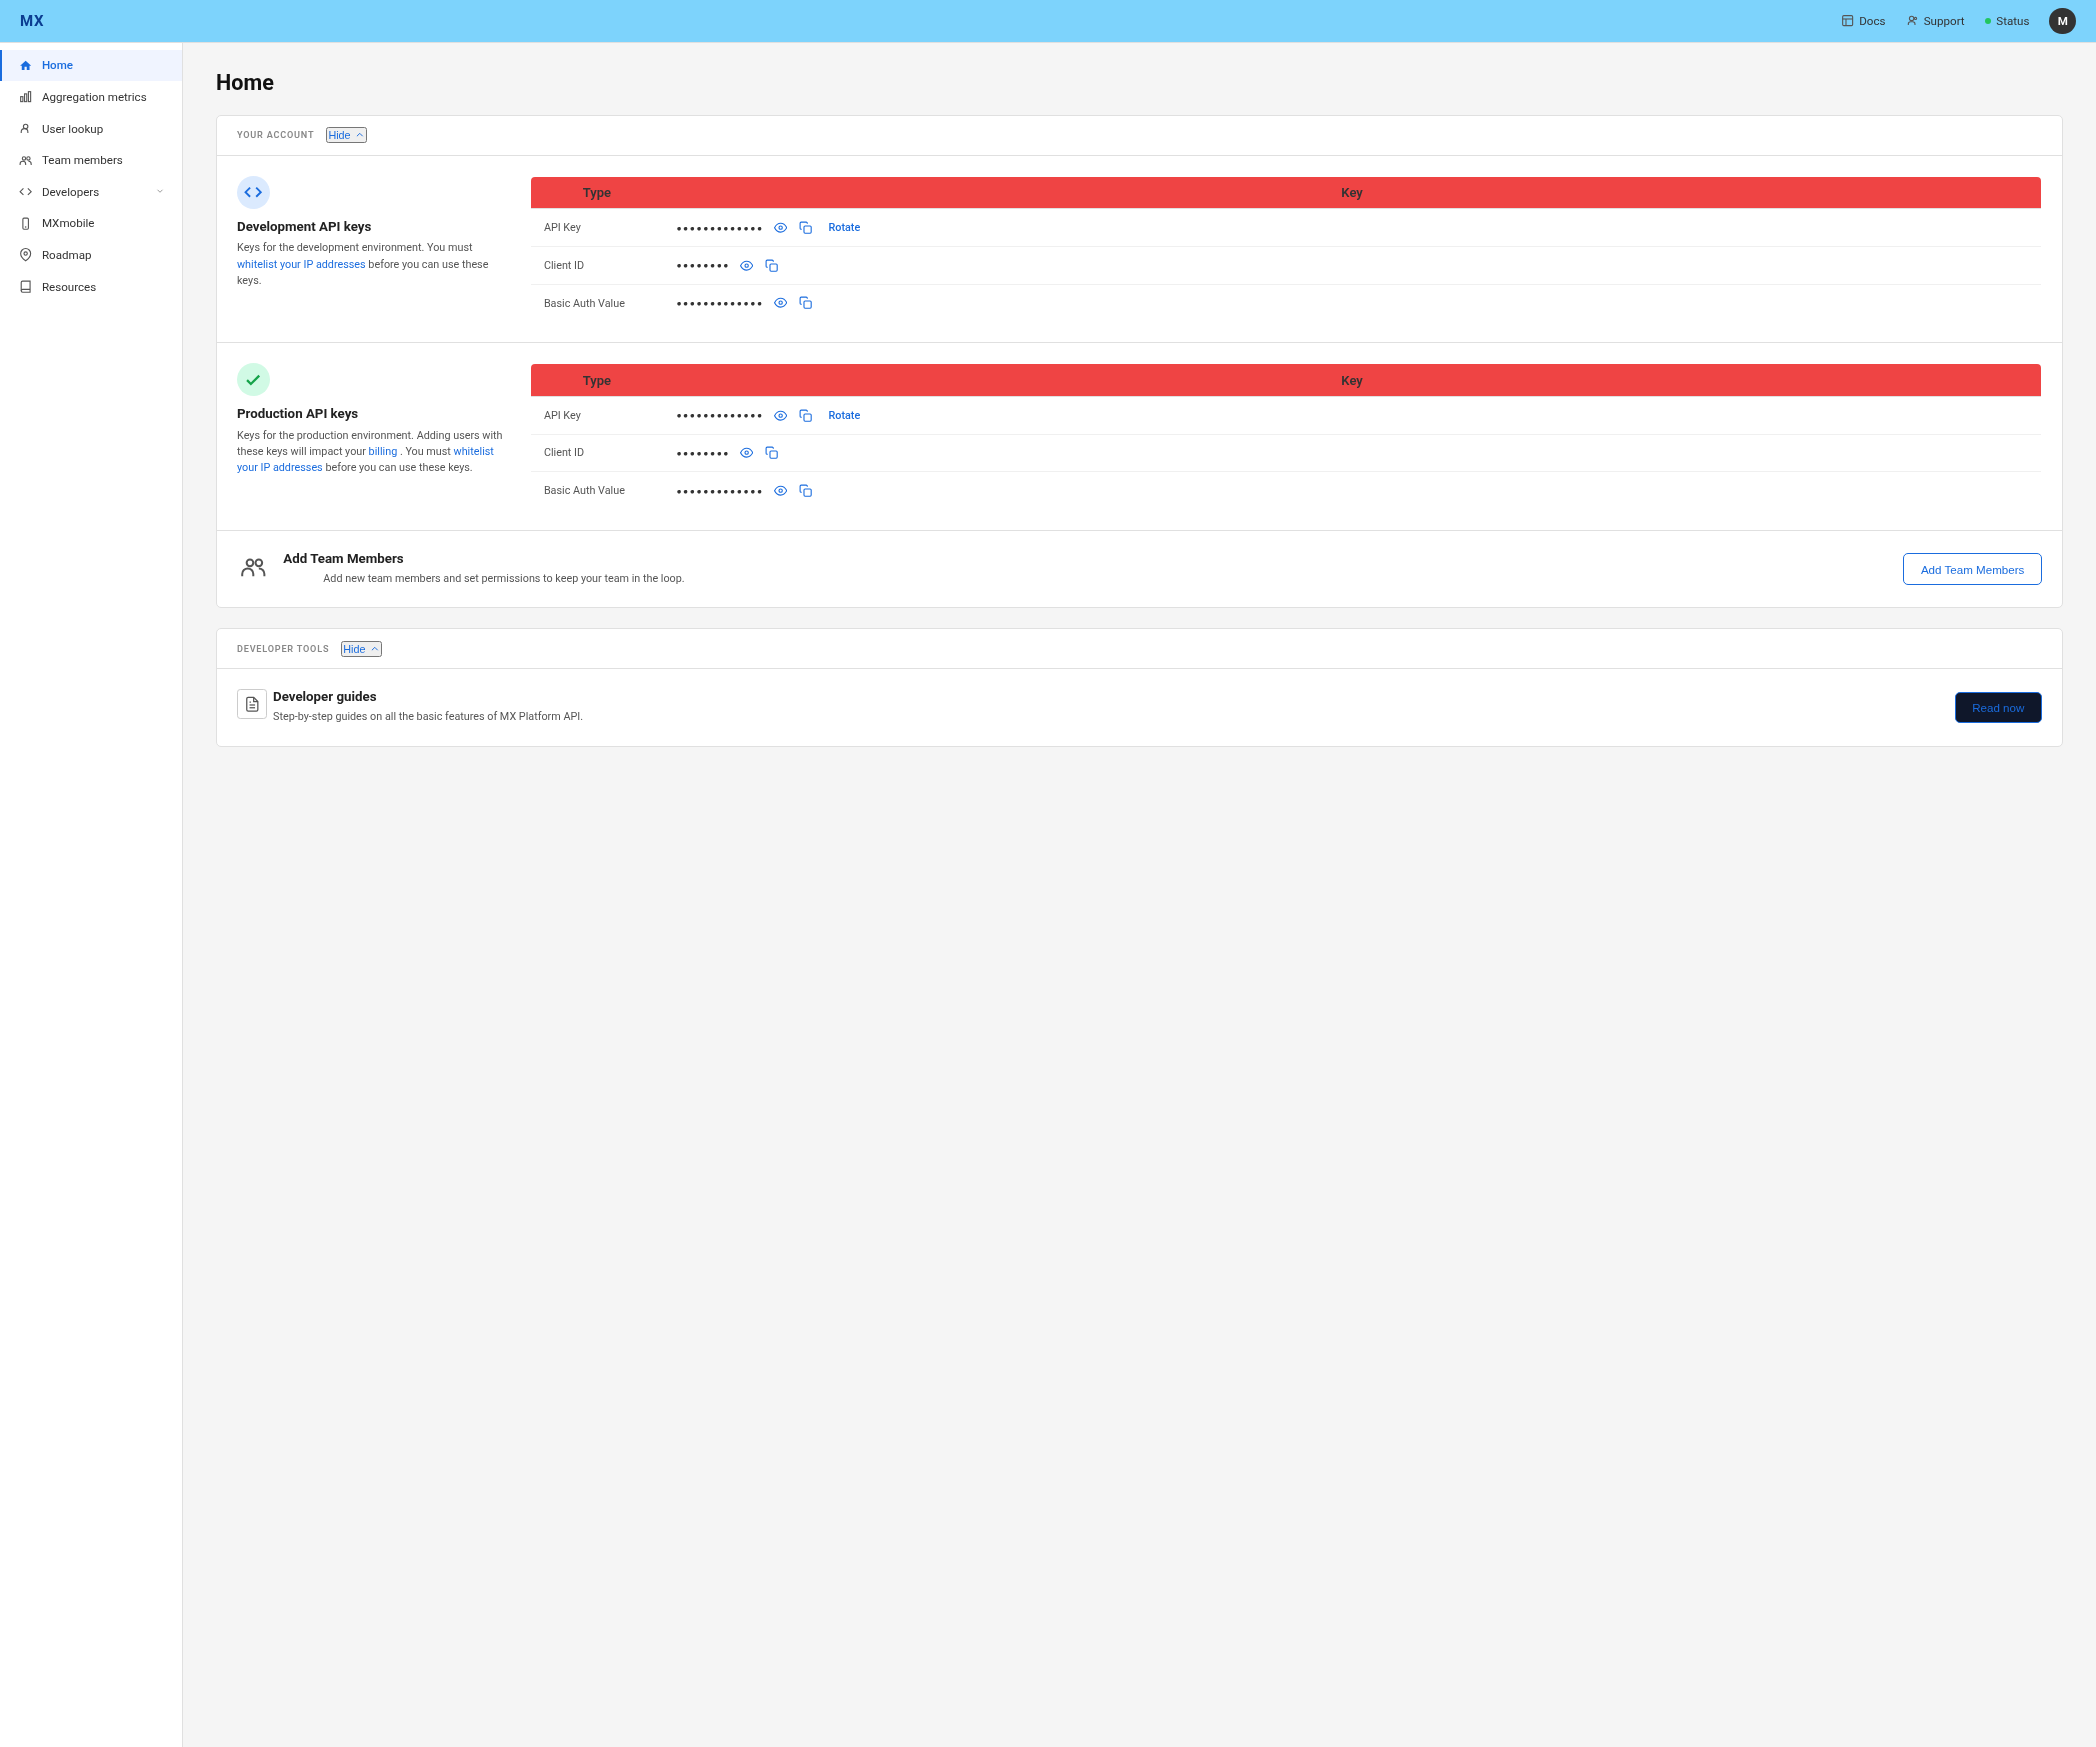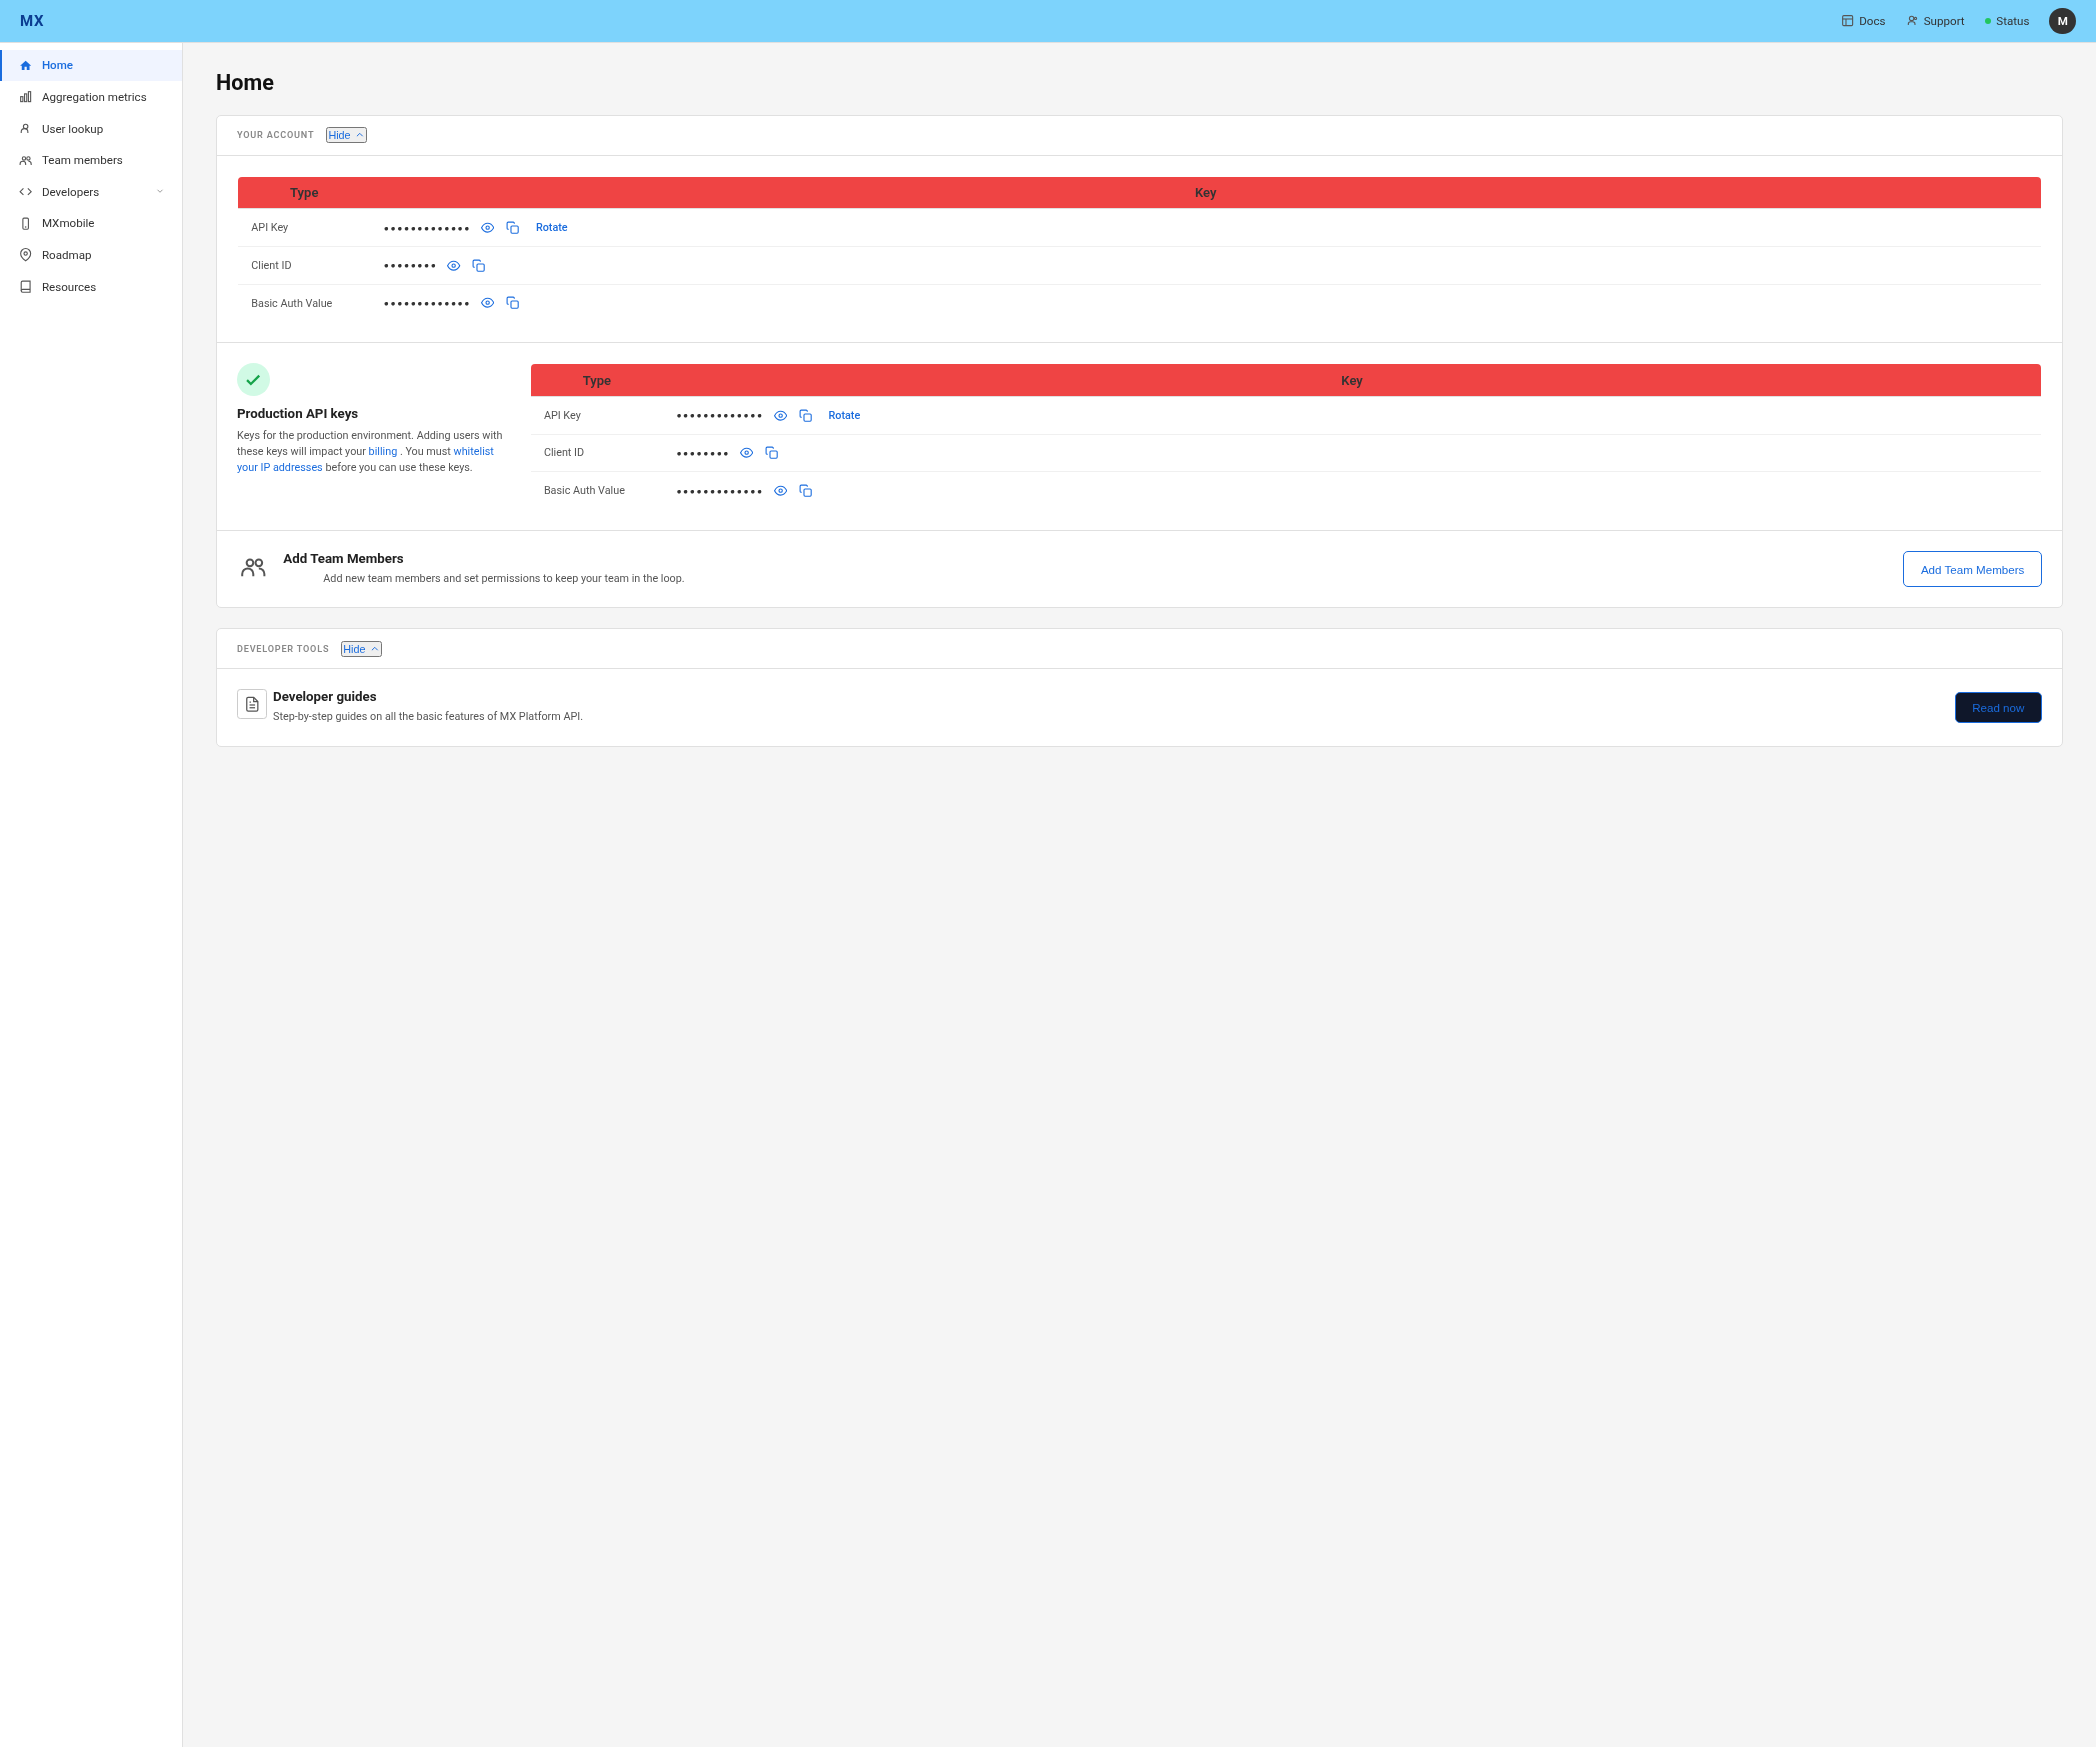--- a/index.html
+++ b/index.html
@@ -77,21 +77,21 @@
     .keys-table td { padding: 10px 13.3px; border-bottom: 0.8px solid #f0f0f0; font-size: 10.8px; vertical-align: middle; }
     .keys-table tr:last-child td { border-bottom: none; }
     .key-type-col { color: #555; width: 133px; }
     .key-val-col { }
     .key-dots { color: #333; font-size: 8.3px; letter-spacing: 1.7px; }
     .key-actions { display: flex; align-items: center; gap: 8.3px; }
     .key-icon-btn { background: none; border: none; cursor: pointer; color: #1a6cde; display: flex; align-items: center; justify-content: center; padding: 1.7px; }
     .rotate-btn { color: #1a6cde; font-size: 10.8px; font-weight: 500; cursor: pointer; margin-left: 6.6px; }
 
     
-    .team-card { display: flex; justify-content: space-between; padding: 20px; }
+    .team-card { display: flex; align-items: center; justify-content: space-between; padding: 20px; }
     .team-card-left { display: flex; align-items: flex-start; gap: 13.3px; }
     .team-card-info { }
     .team-card-title { font-size: 13.3px; font-weight: 700; margin-bottom: 5px; }
     .team-card-desc { font-size: 10.8px; color: #555; line-height: 1.5; margin-left: 40px; }
     .add-team-btn {
       border: 0.8px solid #1a6cde; background: #fff; color: #1a6cde;
       padding: 8.3px 16.6px; border-radius: 5px; font-size: 11.6px; font-weight: 500;
       cursor: pointer; white-space: nowrap;
     }
 
@@ -242,20 +242,34 @@
         <span class="section-header-title">YOUR ACCOUNT</span>
         <button class="hide-btn">
           <span>Hide</span>
           <svg width="11.6" height="11.6" viewBox="0 0 24 24" fill="none" stroke="#1a6cde" stroke-width="2">
               <polyline points="18 15 12 9 6 15"></polyline>
             </svg>
         </button>
       </div>
 
       <div class="api-card">
+        <div class="api-card-left">
+          <div class="api-card-icon dev">
+            <svg width="18.3" height="18.3" viewBox="0 0 24 24" fill="none" stroke="#1a6cde" stroke-width="2.5">
+                <polyline points="16 18 22 12 16 6"></polyline>
+                <polyline points="8 6 2 12 8 18"></polyline>
+              </svg>
+          </div>
+          <h3 class="api-card-title">Development API keys</h3>
+          <p class="api-card-desc">
+            <span>Keys for the development environment. You must</span>
+            <a href="#">whitelist your IP addresses</a>
+            <span>before you can use these keys.</span>
+          </p>
+        </div>
         <div class="api-card-right">
           <table class="keys-table">
             <thead>
               <tr>
                 <th class="key-type-col">Type</th>
                 <th class="key-val-col">Key</th>
               </tr>
             </thead>
             <tbody id="dev-keys-tbody">
                 <tr>

